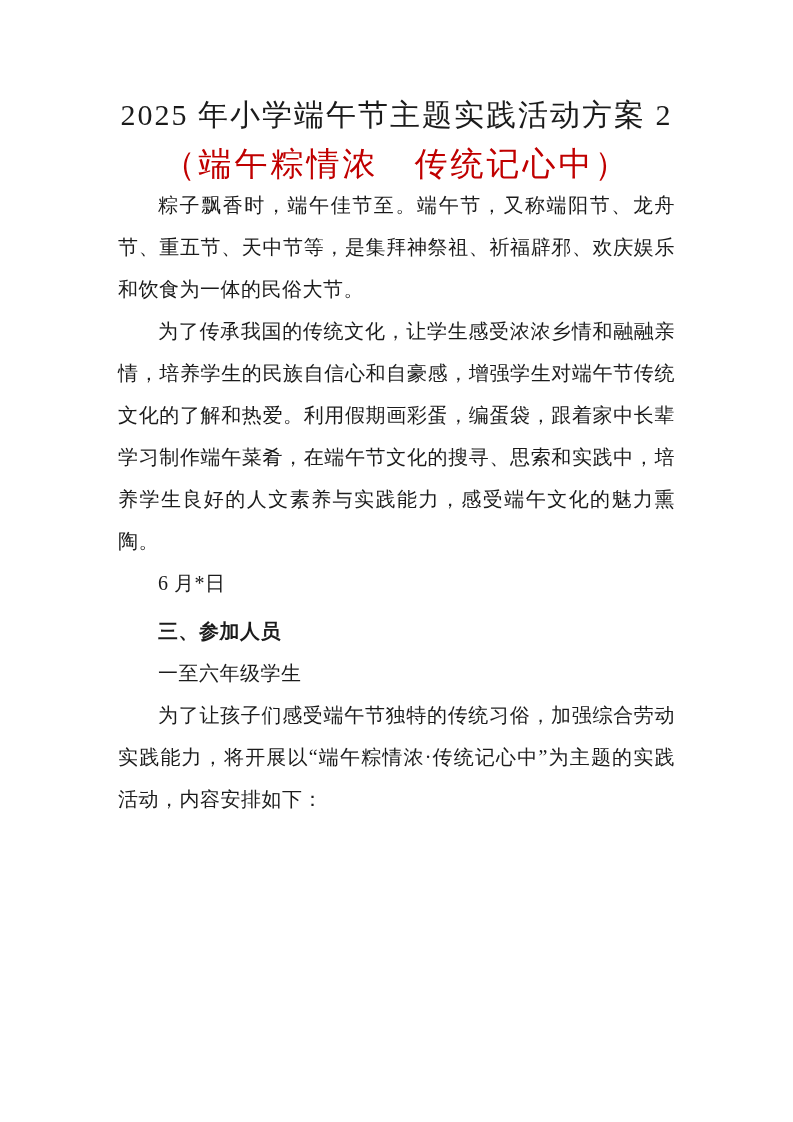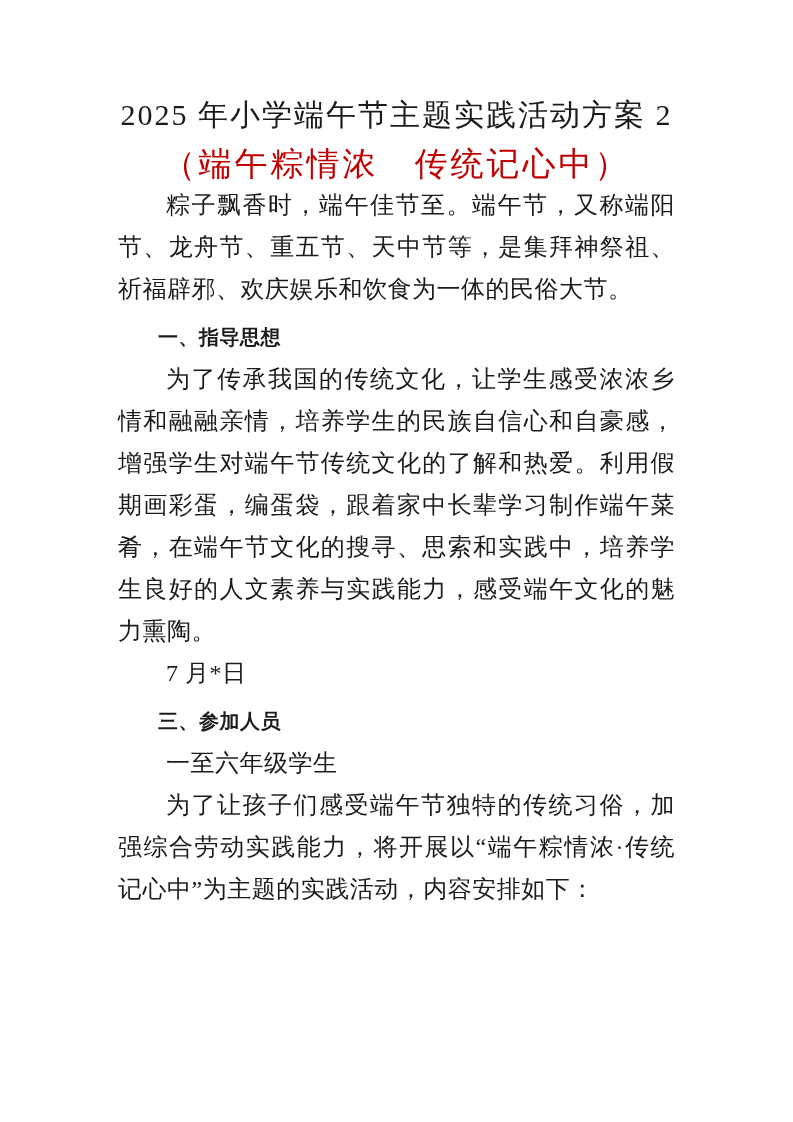--- a/index.html
+++ b/index.html
@@ -29,21 +29,21 @@
   .subtitle {
     font-size: 33px;
     line-height: 40px;
     font-weight: 400;
     text-align: center;
     letter-spacing: 3px;
     color: #c00000;
     margin: 6px 0 0 0;
   }
   .para {
-    font-size: 24px;
+    font-size: 20px;
     line-height: 42px;
     margin: 0;
     text-indent: 2em;
     text-align: justify;
     text-justify: inter-character;
     letter-spacing: 0.5px;
   }
   .heading {
     font-size: 20px;
     line-height: 42px;
@@ -56,23 +56,22 @@
 </head>
 <body>
 
 <div class="page">
   <h1 class="title">2025 年小学端午节主题实践活动方案 2</h1>
 
   <div class="subtitle">（端午粽情浓　传统记心中）</div>
 
   <p class="para">粽子飘香时，端午佳节至。端午节，又称端阳节、龙舟节、重五节、天中节等，是集拜神祭祖、祈福辟邪、欢庆娱乐和饮食为一体的民俗大节。</p>
 
-  <h2 class="heading">一、指导思想</h2>
   <p class="para">为了传承我国的传统文化，让学生感受浓浓乡情和融融亲情，培养学生的民族自信心和自豪感，增强学生对端午节传统文化的了解和热爱。利用假期画彩蛋，编蛋袋，跟着家中长辈学习制作端午菜肴，在端午节文化的搜寻、思索和实践中，培养学生良好的人文素养与实践能力，感受端午文化的魅力熏陶。</p>
 
-  <p class="para">7 月*日</p>
+  <p class="para">6 月*日</p>
 
   <h2 class="heading">三、参加人员</h2>
   <p class="para">一至六年级学生</p>
 
   <p class="para">为了让孩子们感受端午节独特的传统习俗，加强综合劳动实践能力，将开展以“端午粽情浓·传统记心中”为主题的实践活动，内容安排如下：</p>
 
 </div>
 
 </body></html>

